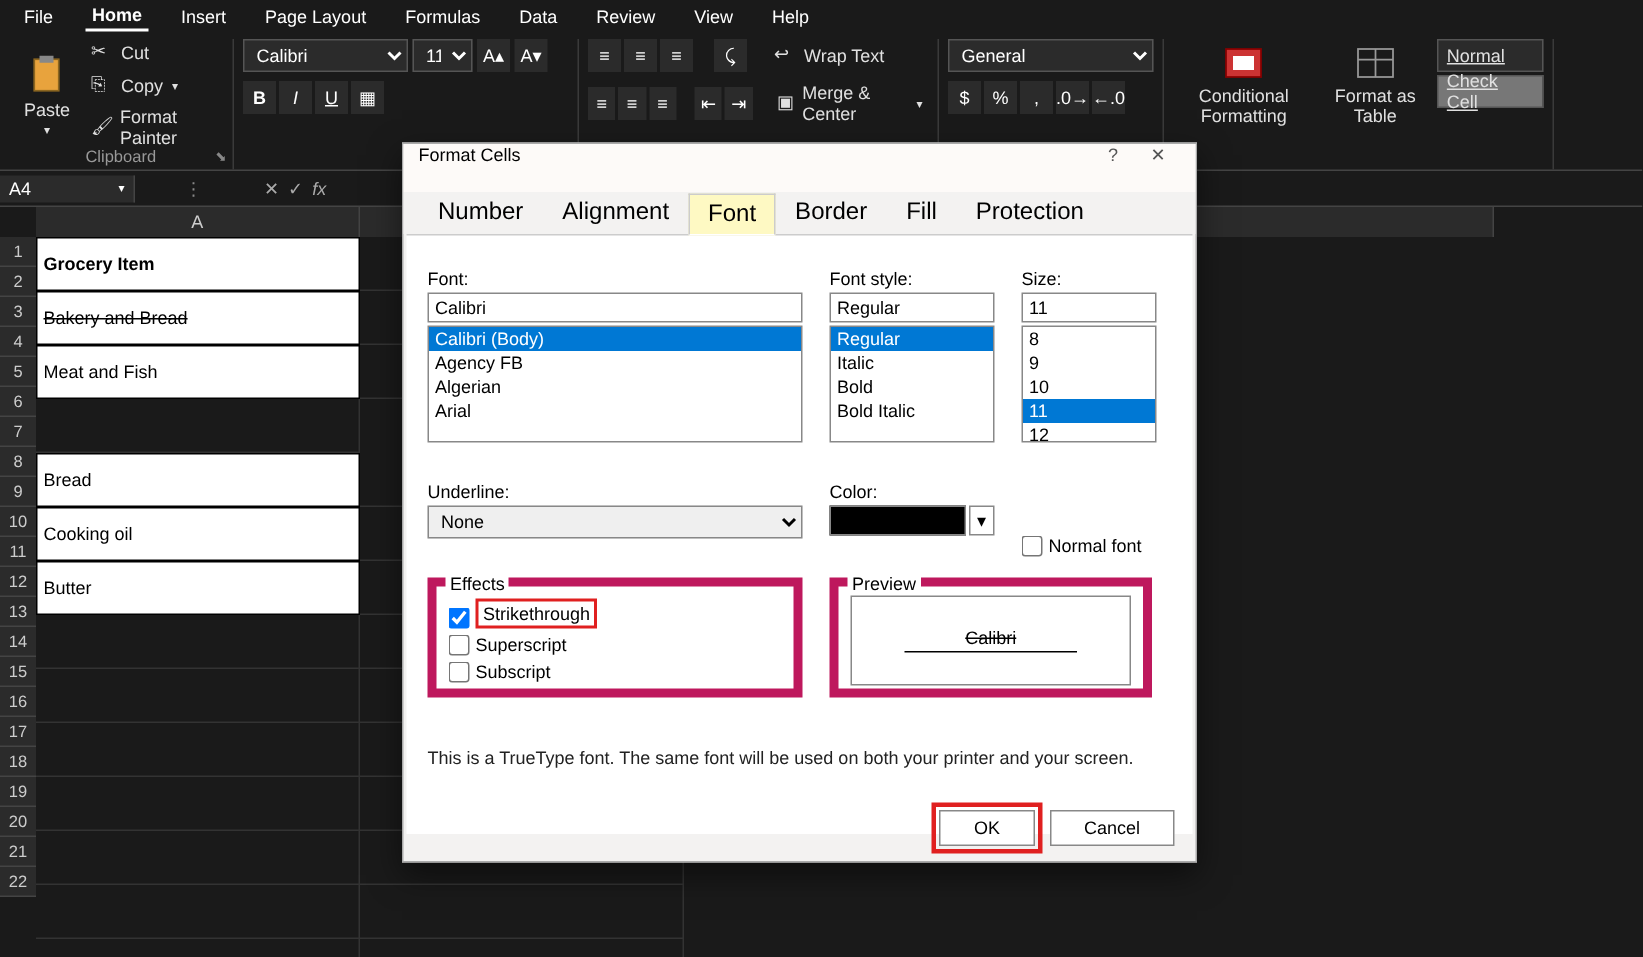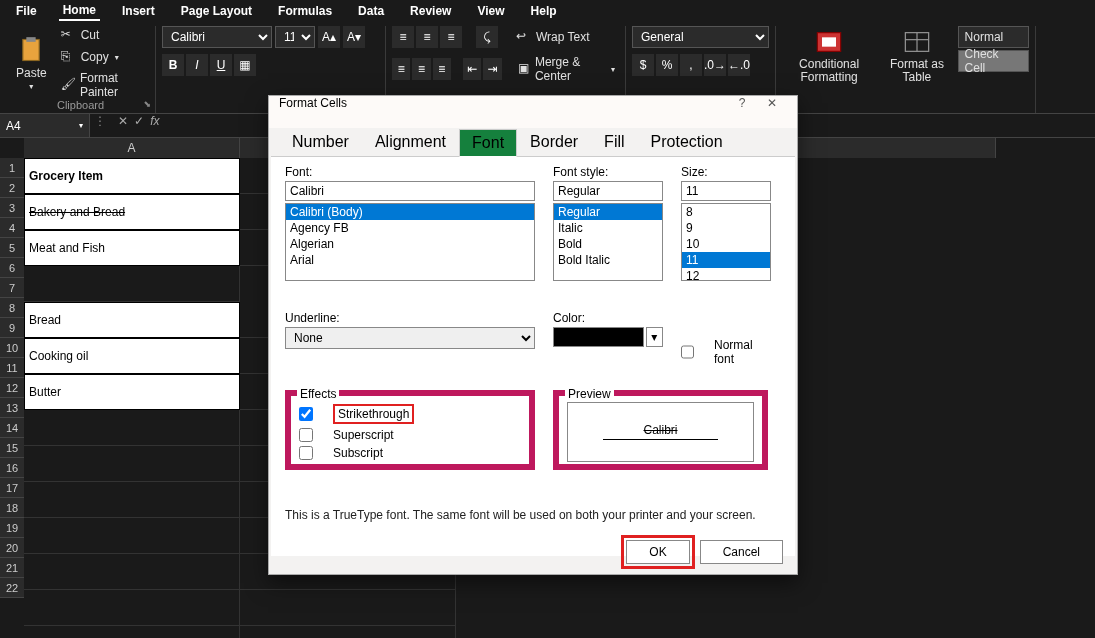--- a/index.html
+++ b/index.html
@@ -1,20 +1,20 @@
 <!DOCTYPE html>
 <html><head>
 <meta charset="utf-8">
 <style>
 * { box-sizing: border-box; margin: 0; padding: 0; font-family: "Segoe UI", sans-serif; }
 body { background: #1a1a1a; width: 1095px; height: 638px; overflow: hidden; position: relative; font-size: 12px; }
 
 
 .menubar { height: 22px; background: #1a1a1a; display: flex; gap: 18px; padding: 0 12px; align-items: center; color: #fff; font-size: 12px; }
-.menubar .item { cursor: pointer; padding: 2px 4px; font-weight: bold; }
+.menubar .item { cursor: pointer; padding: 2px 4px; }
 .menubar .item.active { border-bottom: 2px solid #fff; font-weight: 600; }
 
 
 .ribbon { height: 92px; background: #1a1a1a; display: flex; color: #e0e0e0; font-size: 12px; padding: 4px 6px 0 6px; border-bottom: 1px solid #444; }
 .ribbon .group { display: flex; flex-direction: column; padding: 0 6px; border-right: 1px solid #3a3a3a; position: relative; }
 .ribbon .group-label { position: absolute; bottom: 2px; left: 0; right: 0; text-align: center; color: #999; font-size: 11px; }
 .ribbon .corner { position: absolute; bottom: 4px; right: 4px; color: #888; font-size: 9px; }
 .ribbon .row { display: flex; gap: 6px; align-items: center; }
 .ribbon .col { display: flex; flex-direction: column; gap: 4px; }
 .rib-btn { display: flex; align-items: center; gap: 4px; padding: 1px 4px; cursor: pointer; }
@@ -22,25 +22,25 @@
 .rib-big { display: flex; flex-direction: column; align-items: center; gap: 2px; cursor: pointer; padding: 2px 4px; }
 .rib-big .ico { width: 28px; height: 28px; display: flex; align-items: center; justify-content: center; }
 
 
 .font-select { background: #2b2b2b; color: #fff; border: 1px solid #555; height: 22px; padding: 0 4px; font-size: 12px; }
 .font-name { width: 110px; }
 .font-size { width: 40px; }
 .sm-btn { width: 22px; height: 22px; background: #2b2b2b; display: flex; align-items: center; justify-content: center; cursor: pointer; color: #fff; font-size: 12px; }
 
 
-.cell-styles { width: 100px; display: flex; flex-direction: column; gap: 2px; }
+.cell-styles { width: 100px; display: flex; flex-direction: column; gap: 2px; text-decoration: underline; }
 .style-item { background: #2b2b2b; border: 1px solid #555; padding: 2px 6px; height: 22px; display: flex; align-items: center; }
 
 
-.fxbar { height: 24px; background: #1a1a1a; display: flex; border-bottom: 1px solid #444; }
+.fxbar { height: 24px; background: #1a1a1a; display: flex; align-items: center; border-bottom: 1px solid #444; gap: 29px; }
 .namebox { width: 90px; background: #2b2b2b; color: #fff; border-right: 1px solid #444; padding: 2px 6px; display: flex; align-items: center; justify-content: space-between; }
 .fx-btns { display: flex; gap: 6px; padding: 0 8px; color: #aaa; }
 .fx-btns span { cursor: pointer; }
 .fx-input { flex: 1; color: #fff; padding: 0 6px; }
 
 
 .grid-area { position: relative; background: #1a1a1a; height: 500px; }
 .colheads { display: flex; margin-left: 24px; }
 .colhead { background: #2b2b2b; color: #ccc; border-right: 1px solid #444; height: 20px; display: flex; align-items: center; justify-content: center; font-size: 12px; }
 .colhead.A { width: 216px; } .colhead.B { width: 216px; }
@@ -55,31 +55,31 @@
 .cell.strike { text-decoration: line-through; }
 .cell.selected { outline: 2px solid #217346; outline-offset: -1px; }
 
 
 .dialog { position: absolute; left: 268px; top: 95px; width: 530px; height: 480px; background: #f3f2f1; border: 1px solid #aaa; box-shadow: 0 8px 20px rgba(0,0,0,0.5); z-index: 100; font-size: 12px; color: #000; }
 .dlg-title { height: 32px; display: flex; align-items: flex-start; padding: 0 10px; background: #fdfaf8; }
 .dlg-title .spacer { flex: 1; }
 .dlg-title .btn { width: 30px; text-align: center; cursor: pointer; color: #555; }
 .dlg-tabs { display: flex; padding-left: 10px; background: #f3f2f1; }
 .dlg-tab { padding: 4px 12px; border: 1px solid transparent; cursor: pointer; font-size: 16px; }
-.dlg-tab.active { background: #15803d; border: 1px solid #ccc; border-bottom: 1px solid #fff; position: relative; top: 1px; }
-.dlg-body { padding: 8px 14px; background: #fff; height: 400px; border-top: 1px solid #ccc; margin: 0 2px; display: flex; flex-wrap: wrap; gap: 12px 18px; }
+.dlg-tab.active { background: #fef9c3; border: 1px solid #ccc; border-bottom: 1px solid #fff; position: relative; top: 1px; }
+.dlg-body { padding: 22px 14px; background: #fff; height: 400px; border-top: 1px solid #ccc; margin: 0 2px; display: flex; flex-wrap: wrap; gap: 12px 18px; }
 .dlg-field { display: flex; flex-direction: column; gap: 2px; }
 .dlg-label { color: #000; }
 .dlg-input { border: 1px solid #888; padding: 2px 4px; height: 20px; font-size: 12px; }
 .dlg-list { border: 1px solid #888; background: #fff; font-size: 12px; overflow: hidden; }
 .dlg-list div { padding: 1px 4px; }
 .dlg-list .sel { background: #0078d4; color: #fff; }
 .fieldset { border: 6px solid #be185d; padding: 6px 8px; position: relative; }
 .fieldset .legend { position: absolute; top: -9px; left: 6px; background: #fff; padding: 0 3px; font-size: 12px; }
-.chk { display: flex; align-items: center; gap: 20px; padding: 2px 0; }
+.chk { display: flex; align-items: flex-end; gap: 4px; padding: 2px 0; }
 .chk input { width: 14px; height: 14px; }
 .preview-box { border: 1px solid #888; height: 60px; display: flex; align-items: center; justify-content: center; padding: 0 12px; }
 .preview-box .inner { border-bottom: 1px solid #000; padding: 0 40px 2px 40px; }
 .dlg-note { width: 100%; padding: 8px 0; font-size: 12px; color: #222; }
 .dlg-footer { position: absolute; bottom: 10px; right: 14px; display: flex; gap: 10px; align-items: flex-end; }
 .dlg-btn { padding: 4px 22px; border: 1px solid #888; background: #fff; cursor: pointer; font-size: 12px; }
 .highlight { border: 2px solid #e02020; padding: 1px 3px; }
 .highlight-btn { outline: 3px solid #e02020; outline-offset: 2px; }
 select.dlg-input { height: 22px; }
 .color-swatch { width: 100px; height: 20px; background: #000; border: 1px solid #888; }

